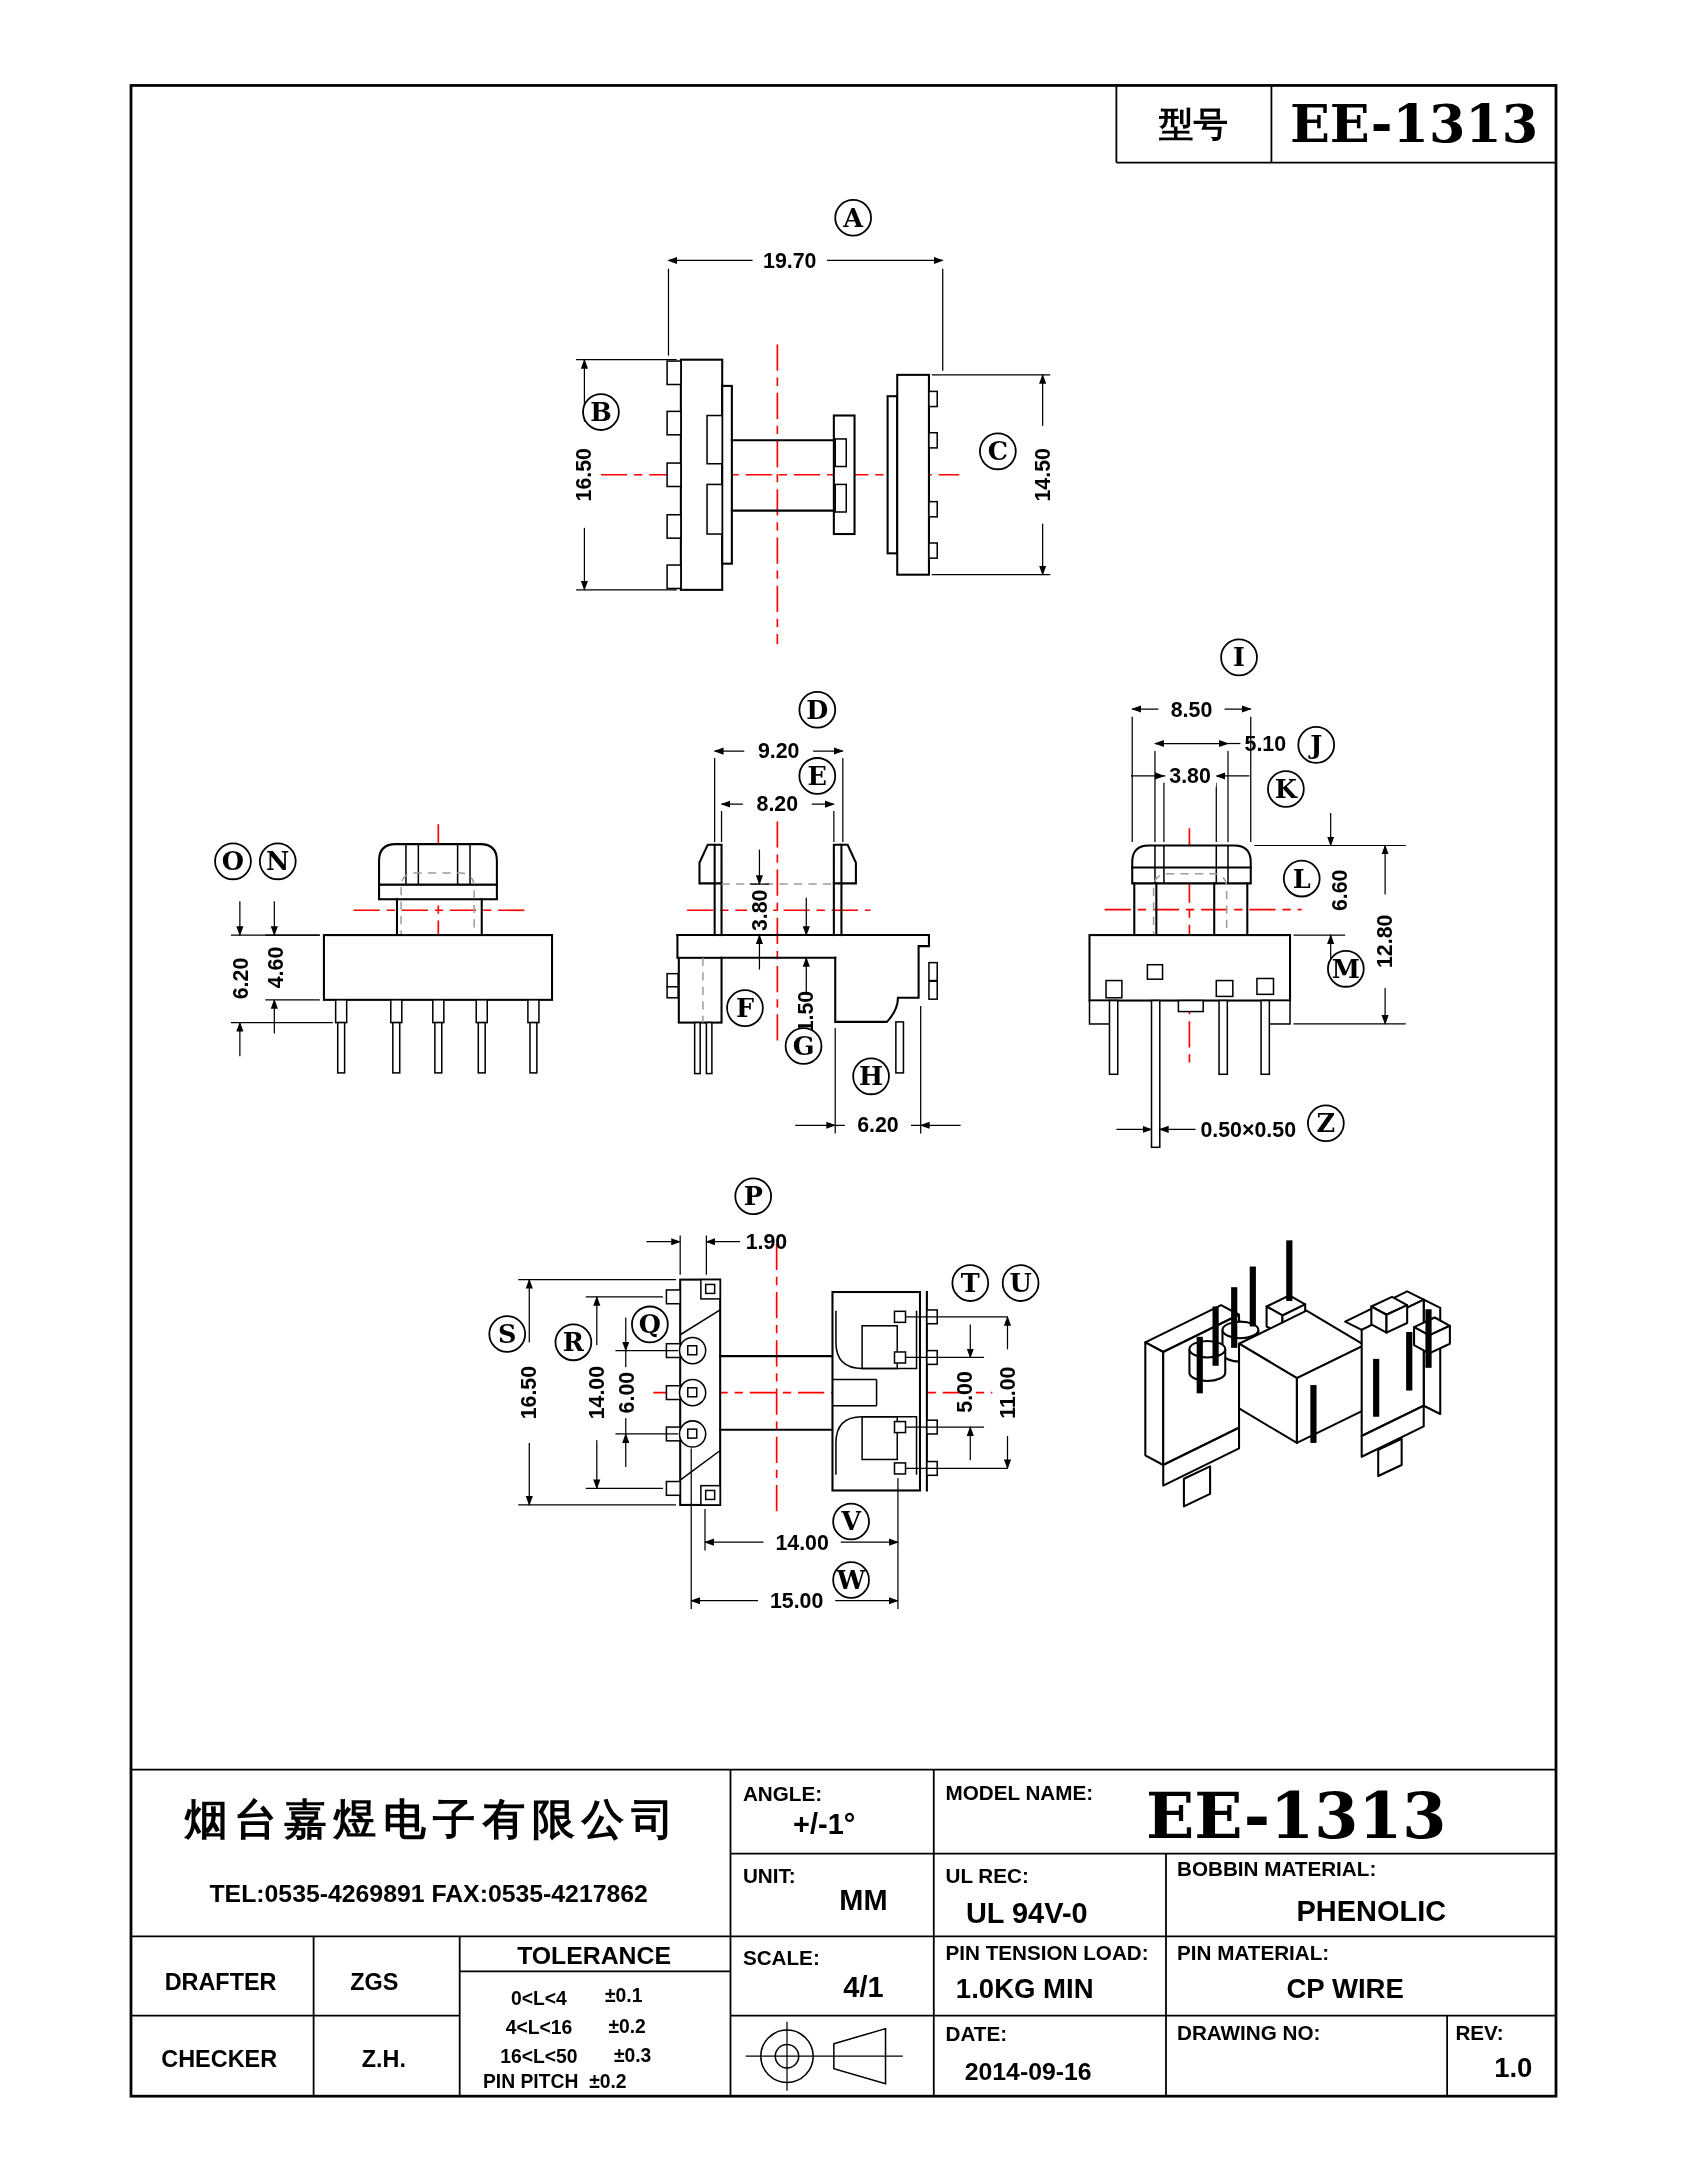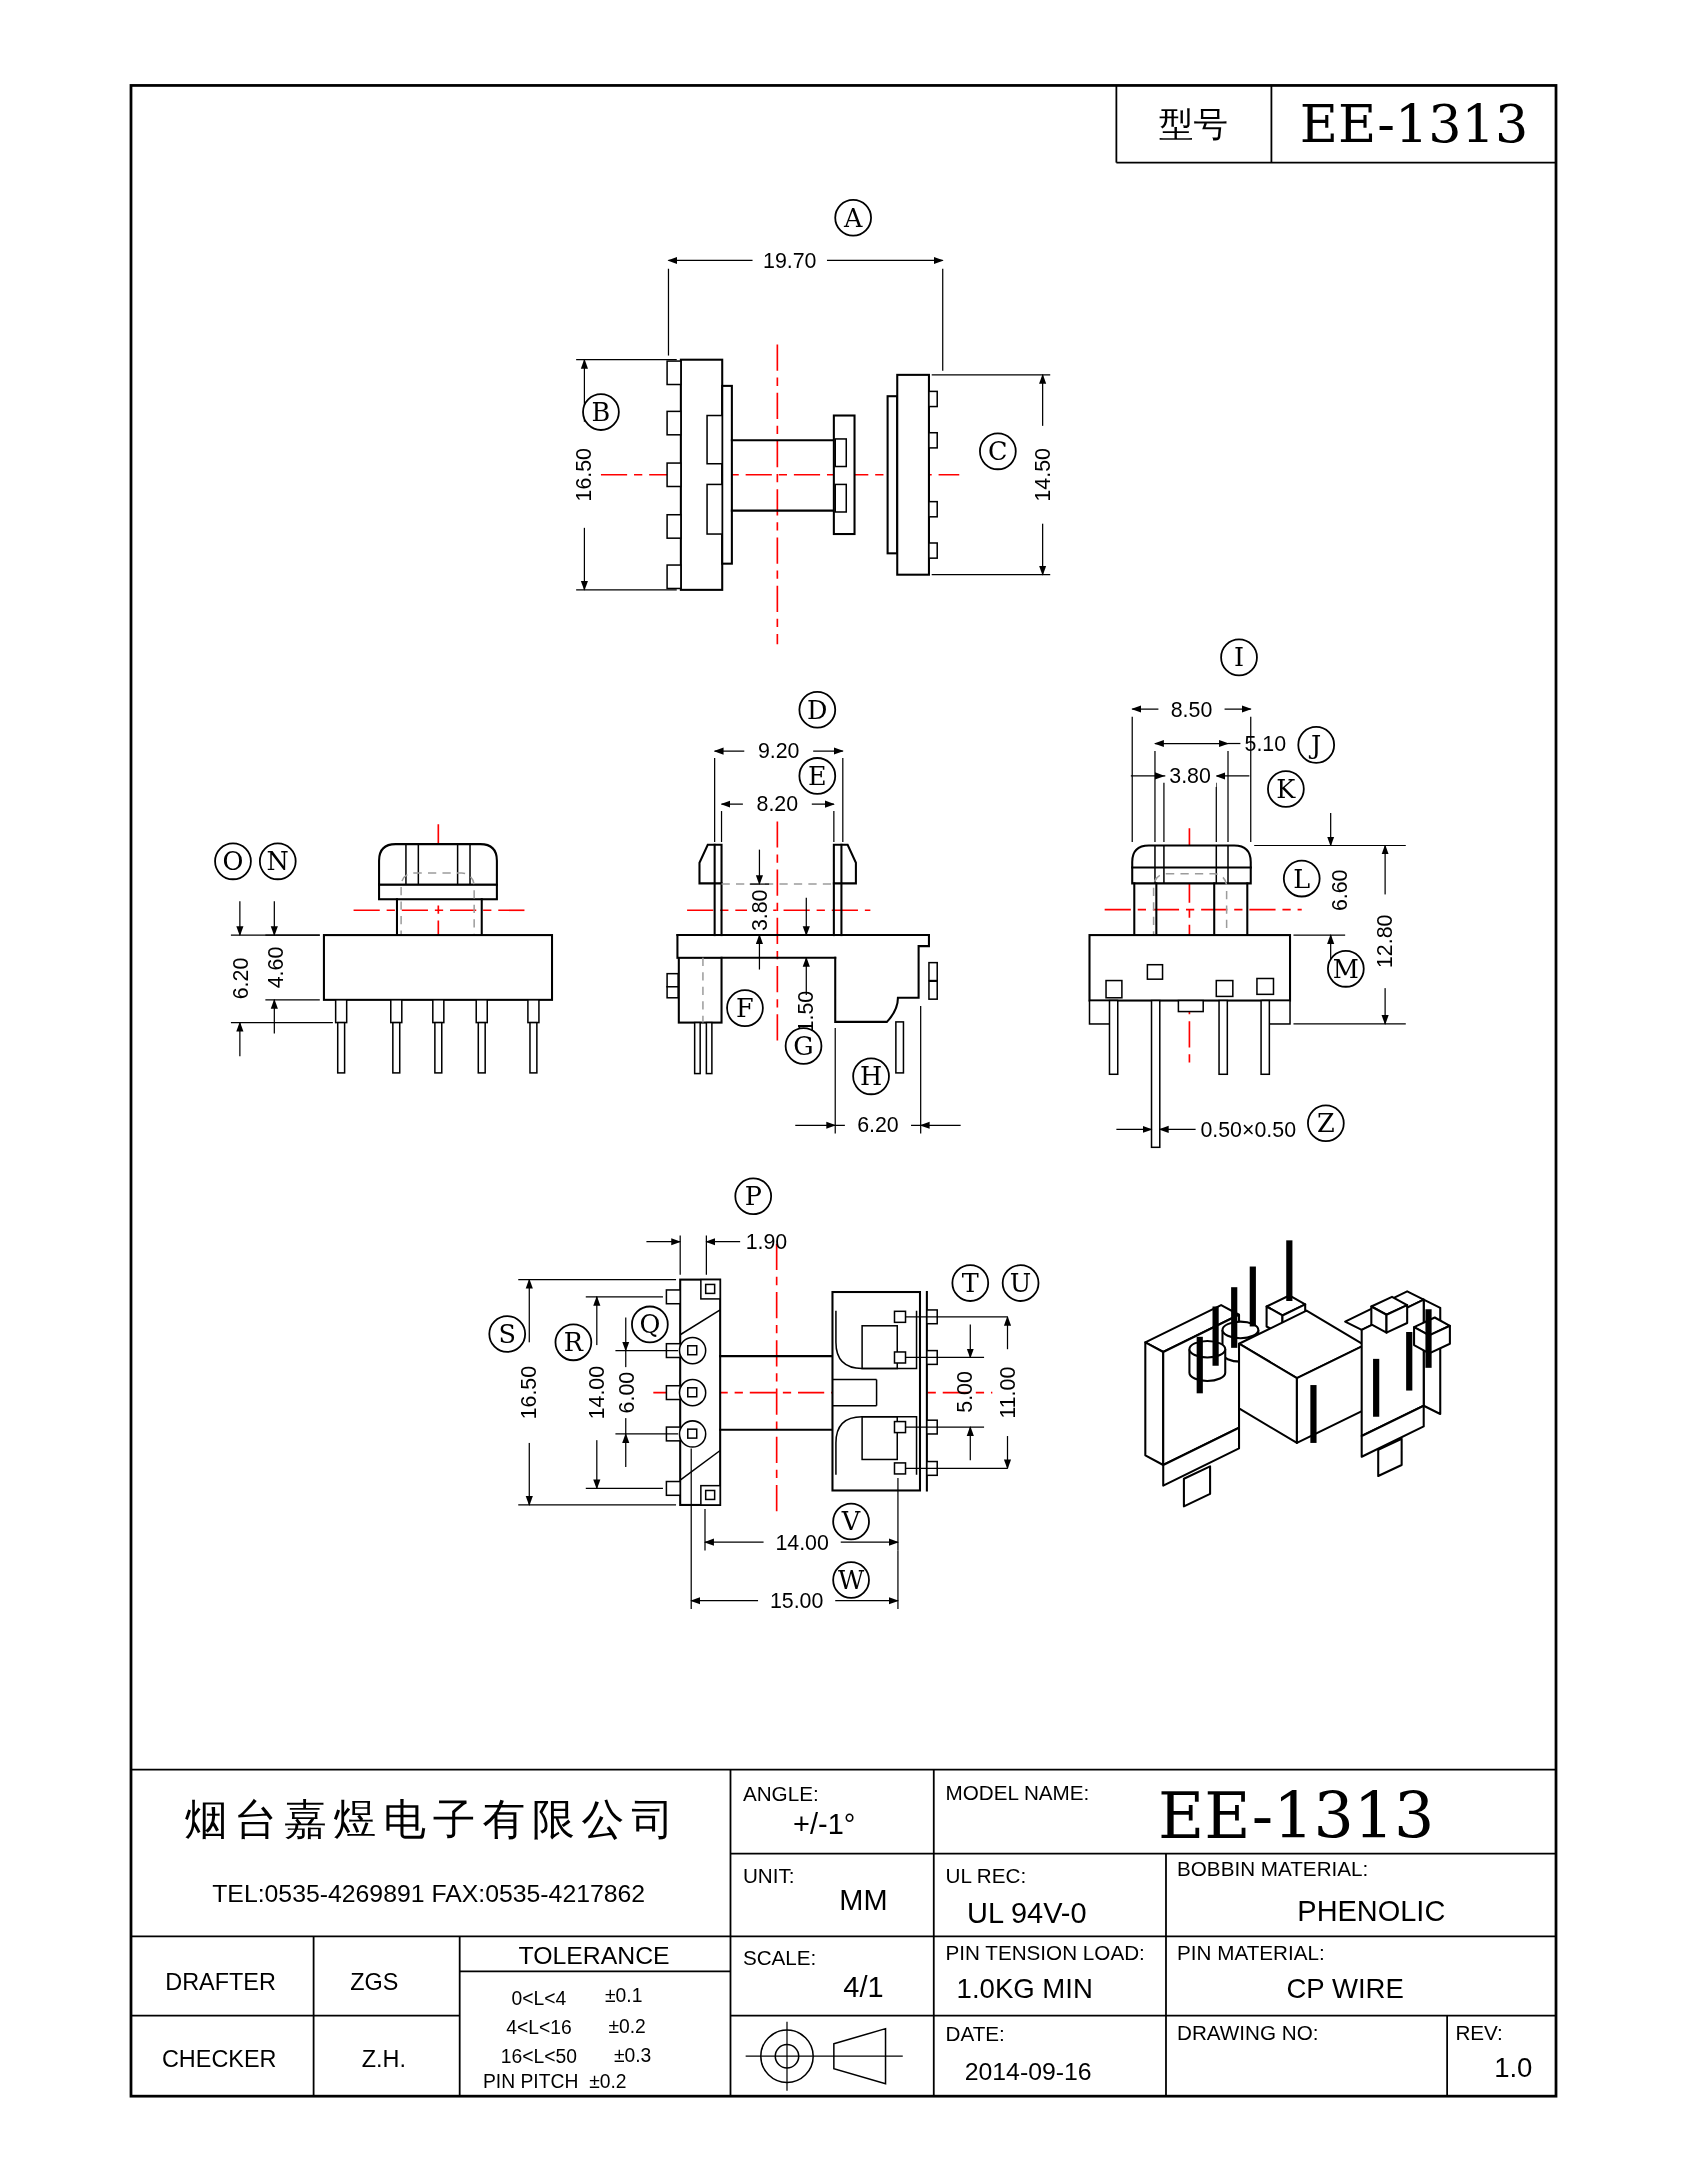--- a/index.html
+++ b/index.html
@@ -1,16 +1,16 @@
 <!DOCTYPE html>
 <html style="font-size:11px"><head>
 <meta charset="utf-8">
 <style>
   html,body{margin:0;padding:0;background:#ffffff;}
-  #sheet{position:relative;width:1687px;height:2183px;background:#fff;}
+  #sheet{position:relative;width:1687px;height:2183px;background:#fff;font-weight:bold;}
   svg{position:absolute;left:0;top:0;}
   .o{stroke:#000;stroke-width:3;fill:none;stroke-linecap:square;}
   .o2{stroke:#000;stroke-width:2.2;fill:none;}
   .fw{stroke:#000;stroke-width:3;fill:#fff;}
   .fw2{stroke:#000;stroke-width:2.2;fill:#fff;}
   .t{stroke:#000;stroke-width:1.8;fill:none;}
   .bd{stroke:#000;stroke-width:4;fill:none;}
   .tb{stroke:#000;stroke-width:2.6;fill:none;}
   .r{stroke:#ff0000;stroke-width:2.4;fill:none;stroke-dasharray:38 10 12 10;}
   .h{stroke:#9c9c9c;stroke-width:2.2;fill:none;stroke-dasharray:12 9;}

